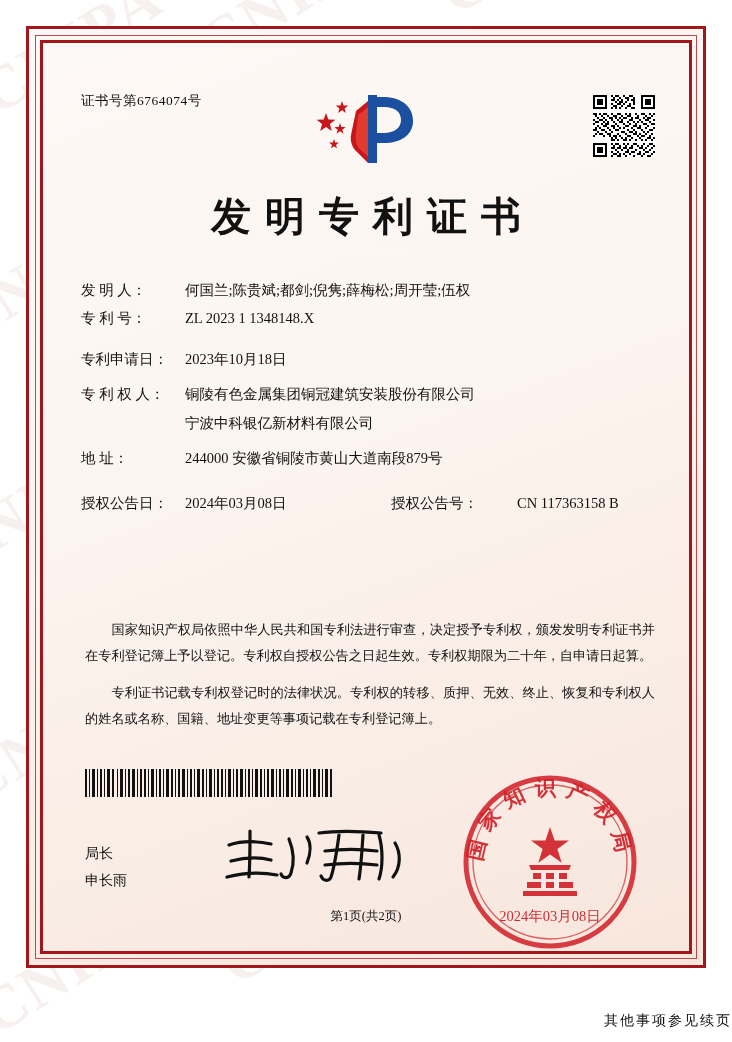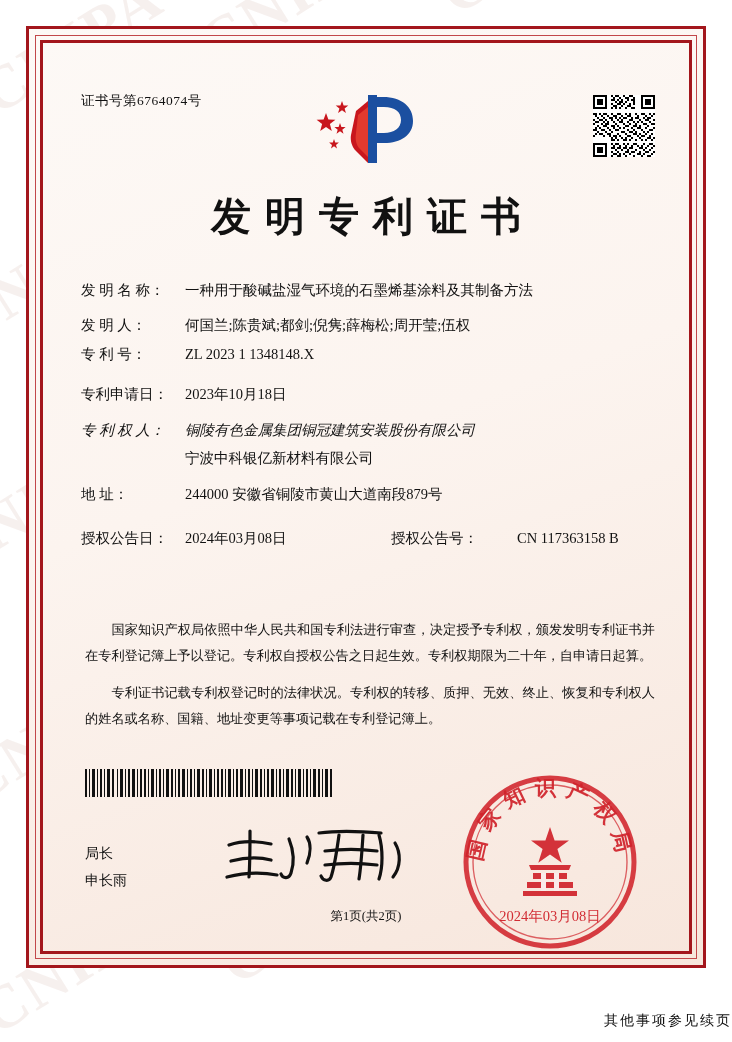--- a/index.html
+++ b/index.html
@@ -498,41 +498,37 @@
           <polygon points="42,32 43.4,36 47.6,36.1 44.3,38.7 45.5,42.8 42,40.3 38.5,42.8 39.7,38.7 36.4,36.1 40.6,36"></polygon>
           <polygon points="36,48 37.2,51.5 40.9,51.6 38,53.9 39,57.5 36,55.3 33,57.5 34,53.9 31.1,51.6 34.8,51.5"></polygon>
         </g>
       </svg>
     </div>
 
     <div class="main-title">发明专利证书</div>
 
     <div class="fields">
 
-      <div class="row">
-        <div class="lbl">发 明 名 称：</div>
-        <div class="val">一种用于酸碱盐湿气环境的石墨烯基涂料及其制备方法</div>
-      </div>
 
       <div class="row tight">
         <div class="lbl">发  明  人：</div>
         <div class="val">何国兰;陈贵斌;都剑;倪隽;薛梅松;周开莹;伍权</div>
       </div>
 
       <div class="row">
         <div class="lbl">专  利  号：</div>
         <div class="val">ZL 2023 1 1348148.X</div>
       </div>
 
       <div class="row" style="margin-top:18px;">
         <div class="lbl">专利申请日：</div>
         <div class="val">2023年10月18日</div>
       </div>
 
-      <div class="row tight" style="margin-top:6px;font-style:italic;">
+      <div class="row tight" style="margin-top:6px;">
         <div class="lbl">专 利 权 人：</div>
         <div class="val">铜陵有色金属集团铜冠建筑安装股份有限公司</div>
       </div>
       <div class="row">
         <div class="lbl"></div>
         <div class="val">宁波中科银亿新材料有限公司</div>
       </div>
 
       <div class="row">
         <div class="lbl">地      址：</div>

